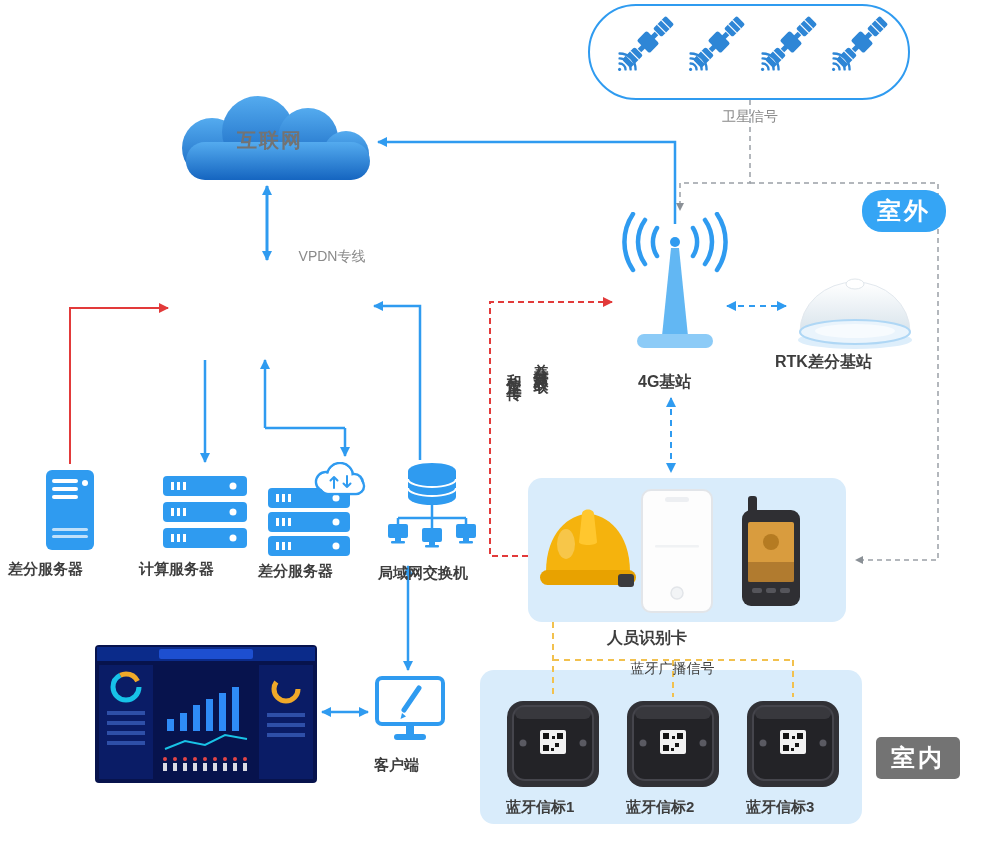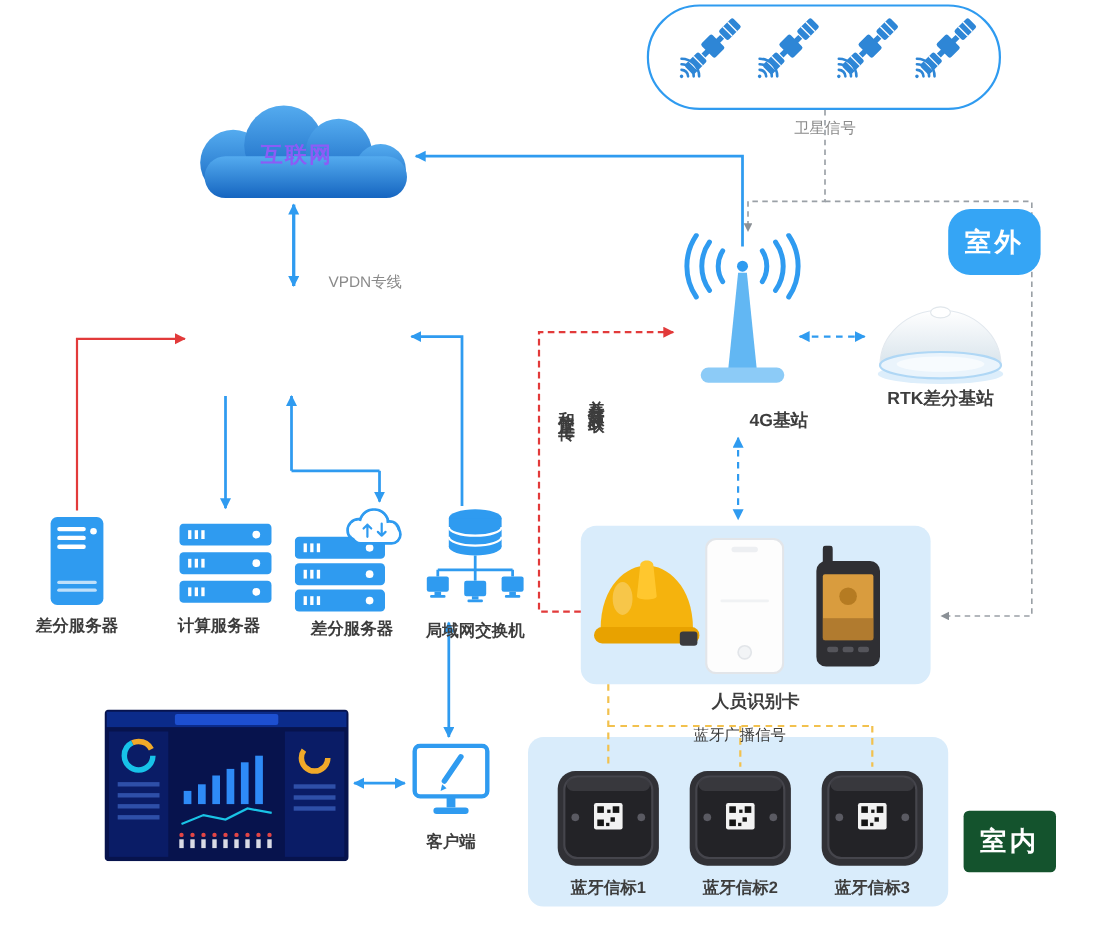--- a/index.html
+++ b/index.html
@@ -1,28 +1,28 @@
 <!DOCTYPE html>
 <html><head>
 <meta charset="utf-8">
 <style>
   *{margin:0;padding:0;box-sizing:border-box}
   body{font-family:"Liberation Sans","DejaVu Sans",sans-serif;background:#fff}
   .stage{position:relative;width:999px;height:842px;background:#fff;overflow:hidden}
   .panel{position:absolute;background:#D9ECFB;border-radius:14px;z-index:1}
   #connector-layer{position:absolute;left:0;top:0;z-index:2;pointer-events:none}
   .node{position:absolute;z-index:3}
-  .lbl{position:absolute;z-index:4;font-weight:bold;color:#3D3D3D;font-size:15px;text-align:center;white-space:nowrap}
+  .lbl{position:absolute;z-index:4;font-weight:bold;color:#3D3D3D;font-size:15px;white-space:nowrap}
   .lbl-lg{font-size:16px}
   .lbl-gray{position:absolute;z-index:4;color:#8A8A8A;font-size:14px;text-align:center;white-space:nowrap}
   .badge{position:absolute;z-index:5;color:#fff;font-size:24px;font-weight:bold;display:flex;align-items:center;justify-content:center;letter-spacing:3px}
   .vtext{position:absolute;z-index:4;writing-mode:vertical-rl;color:#3D3D3D;font-size:15px;font-weight:bold;letter-spacing:3px}
   .sat-box{position:absolute;left:588px;top:4px;width:322px;height:96px;border:2px solid #2F9BF0;border-radius:48px;background:#fff;z-index:3;display:flex;align-items:center;justify-content:space-around;padding:0 16px}
   .cloud{position:absolute;z-index:3}
-  .cloud-label{position:absolute;inset:0;display:flex;align-items:center;justify-content:center;color:#8b5cf6;font-weight:bold;z-index:2;letter-spacing:2px}
+  .cloud-label{position:absolute;inset:0;display:flex;align-items:center;justify-content:center;color:#737373;font-weight:bold;z-index:2;letter-spacing:2px}
 </style>
 </head>
 <body>
 
 <div class="stage">
 
   <svg width="0" height="0" style="position:absolute">
     <defs>
       <g id="satico">
         <g fill="#2E86D6" transform="translate(40,26) rotate(-45)">
@@ -141,21 +141,21 @@
           <circle cx="196" cy="64" r="23"></circle>
         <rect x="36" y="52" width="184" height="38" rx="19"></rect>
       </g>
     </svg>
     <div class="cloud-label" style="font-size:20px">互联网</div>
   </div>
 
   <div class="lbl-gray" style="left:282px;top:248px;width:100px;text-align:center">VPDN专线</div>
 
 
-  <div class="badge" style="left:862px;top:190px;width:84px;height:60px;background:#35A5F5;border-radius:20px">室外</div>
+  <div class="badge" style="left:862px;top:190px;width:84px;height:42px;background:#35A5F5;border-radius:20px">室外</div>
 
   <div class="node" style="left:605px;top:212px">
     <svg width="140" height="150" viewBox="0 0 140 150">
       <circle cx="70" cy="30" r="5" fill="#2F9BF0"></circle>
       <polygon points="66,36 74,36 83,124 57,124" fill="#62B7F3"></polygon>
       <rect x="32" y="122" width="76" height="14" rx="7" fill="#8CCBF7"></rect>
       <g stroke="#2F9BF0" stroke-width="4.5" fill="none" stroke-linecap="round">
         <path d="M52,16 A26,26 0 0 0 52,44"></path>
         <path d="M40,8 A38,38 0 0 0 40,52"></path>
         <path d="M28,2 A50,50 0 0 0 28,58"></path>
@@ -406,15 +406,15 @@
   </div>
   <div class="node" style="left:746px;top:700px">
     <svg width="94" height="88" viewBox="0 0 94 88">
         <use href="#beaconico"></use>
       </svg>
   </div>
   <div class="lbl" style="left:506px;top:798px;width:94px">蓝牙信标1</div>
   <div class="lbl" style="left:626px;top:798px;width:94px">蓝牙信标2</div>
   <div class="lbl" style="left:746px;top:798px;width:94px">蓝牙信标3</div>
 
-  <div class="badge" style="left:876px;top:737px;width:84px;height:56px;background:#14532d;border-radius:5px">室内</div>
+  <div class="badge" style="left:876px;top:737px;width:84px;height:42px;background:#737373;border-radius:5px">室内</div>
 
 </div>
 
 </body></html>

